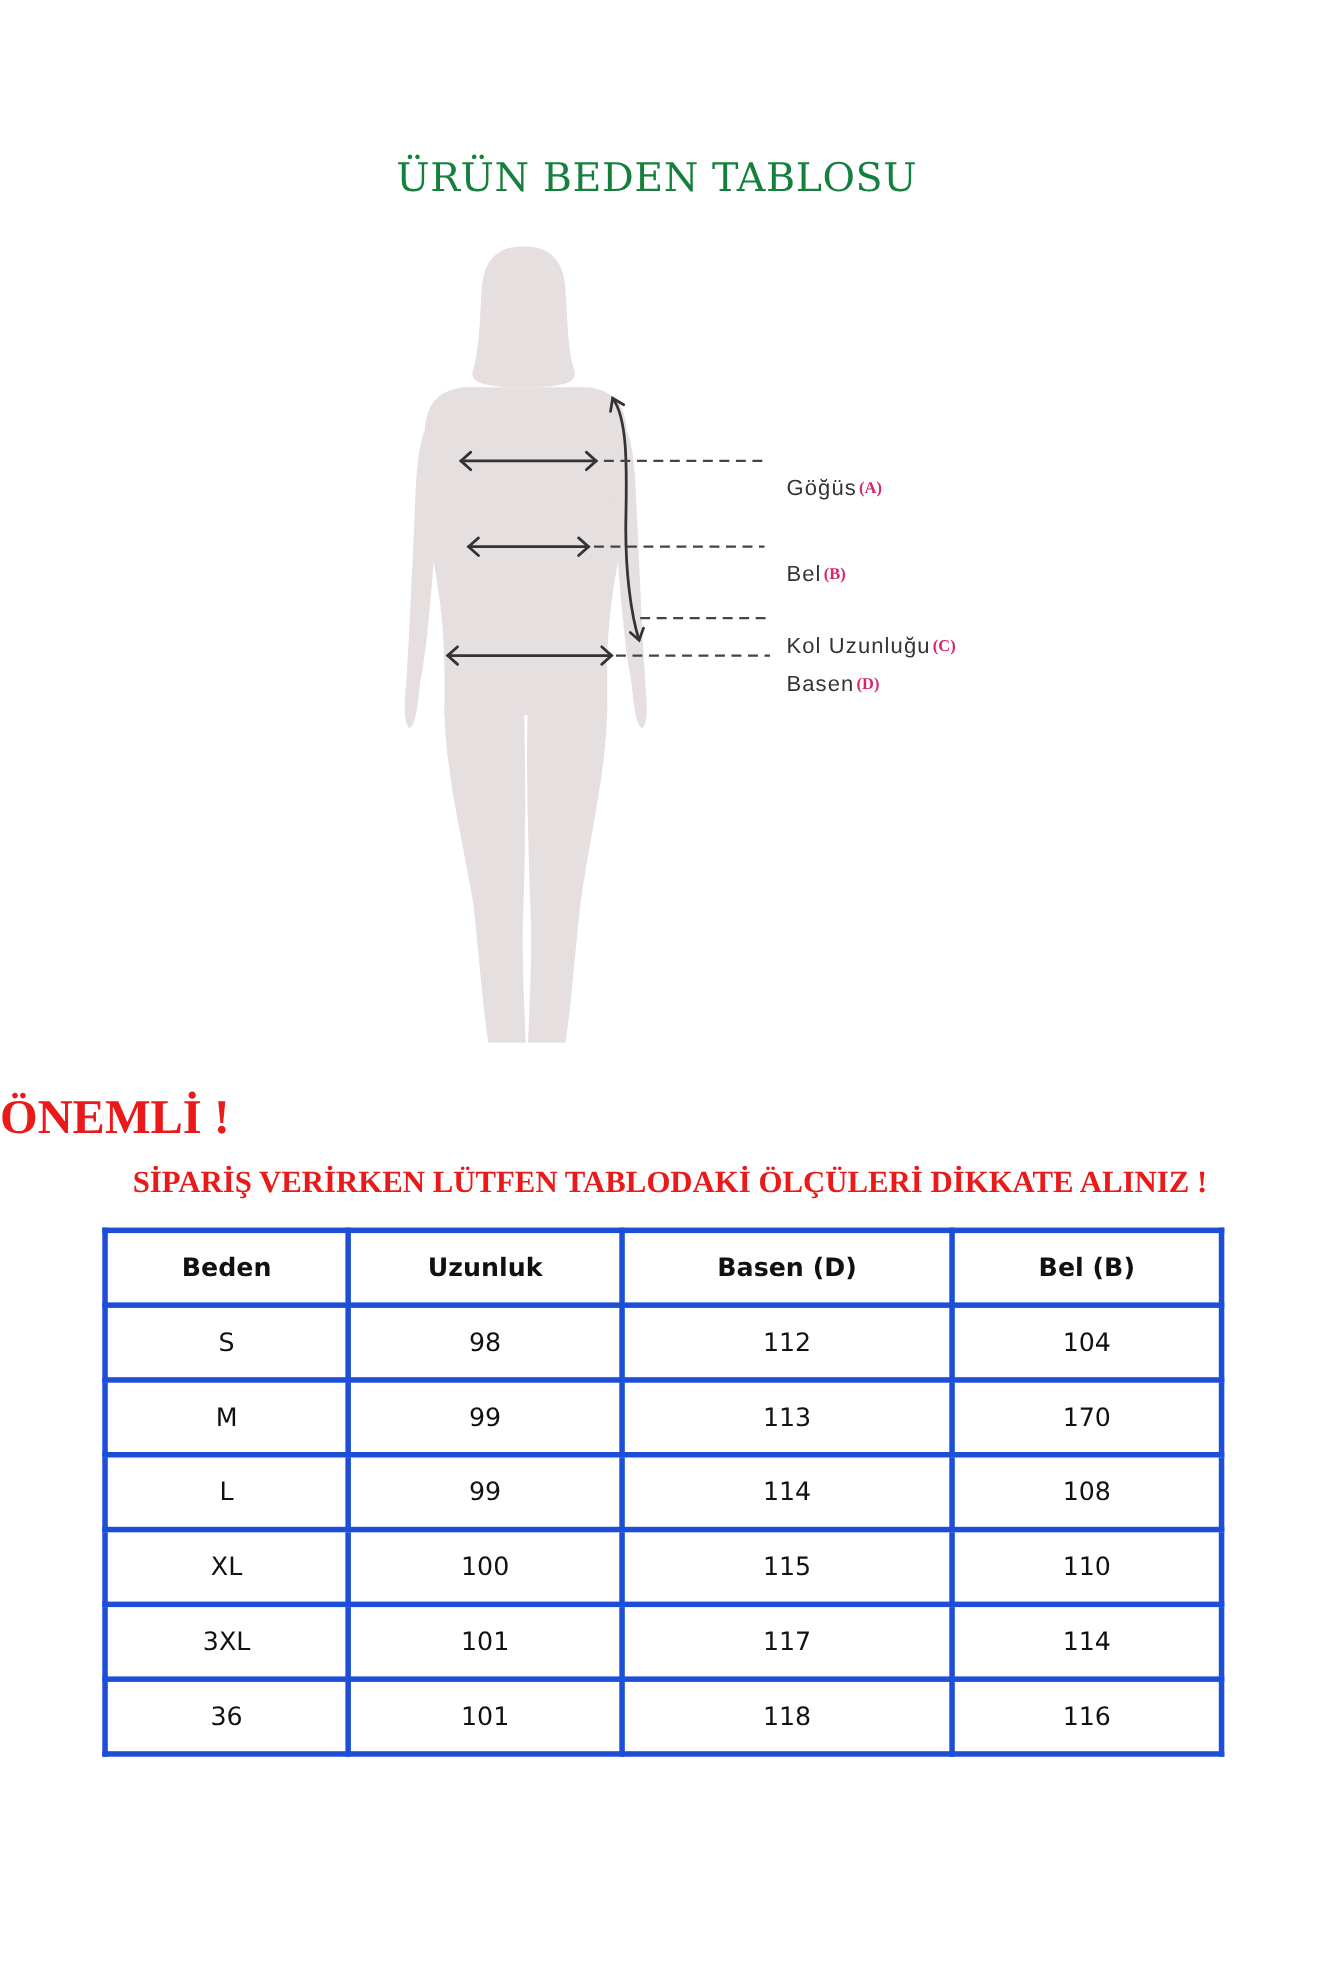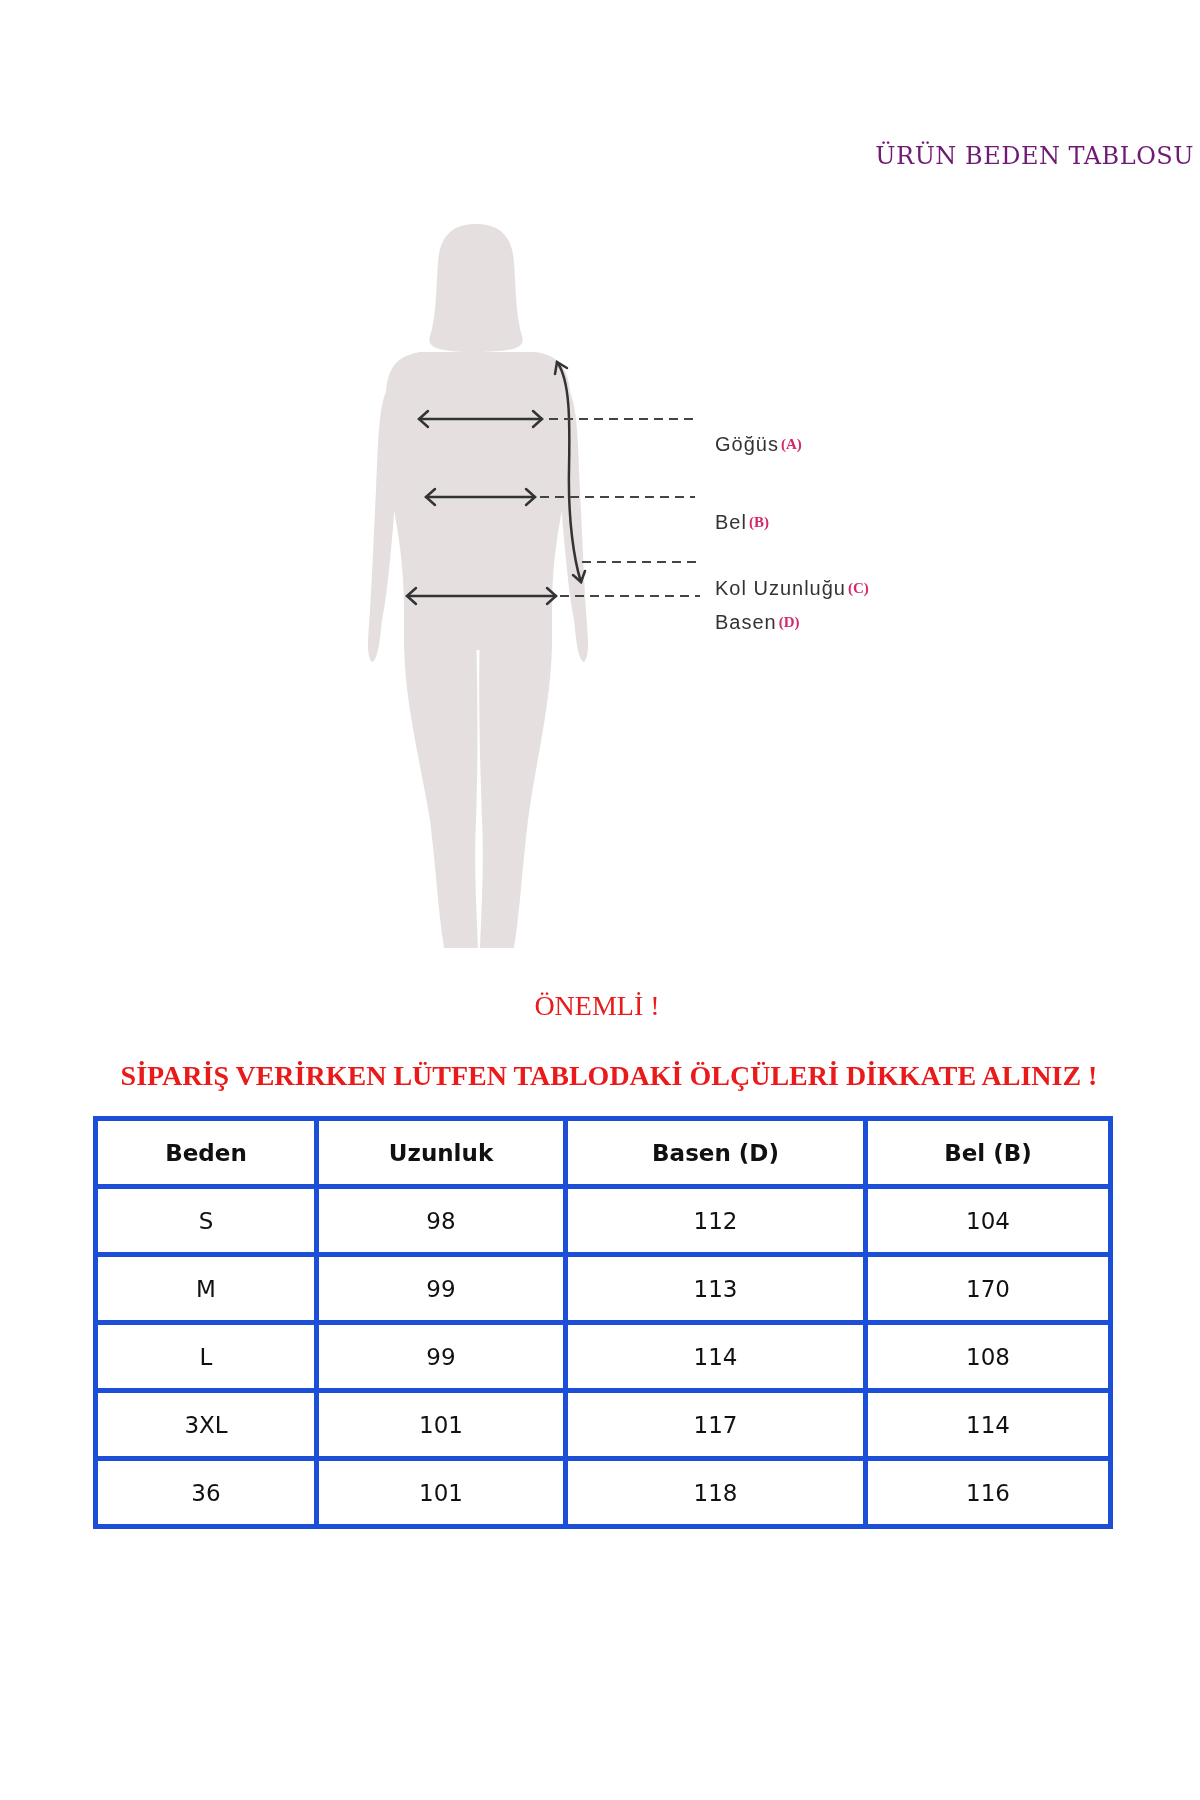--- a/index.html
+++ b/index.html
@@ -1,32 +1,32 @@
 <!DOCTYPE html>
 <html><head>
   <meta charset="utf-8">
   <style>
     html, body { margin: 0; padding: 0; background: #ffffff; }
     body { width: 1200px; height: 1800px; position: relative; overflow: hidden; font-family: "DejaVu Sans", sans-serif; }
     .title {
-      position: absolute; left: 0; top: 142px; width: 1194px; text-align: right;
-      font-family: "DejaVu Serif", serif; font-size: 24px; color: #701a75; letter-spacing: 0.5px;
+      position: absolute; left: 0; top: 142px; width: 1194px; text-align: center;
+      font-family: "DejaVu Serif", serif; font-size: 36px; color: #15803d; letter-spacing: 0.5px;
     }
     .figure { position: absolute; left: 0; top: 0; width: 1200px; height: 1000px; }
     .label {
       position: absolute; font-family: "Liberation Sans", sans-serif; font-size: 20px; color: #333;
       letter-spacing: 1px; white-space: nowrap; margin-top: 29px;
     }
     .label .tag {
       font-family: "Liberation Serif", serif; font-weight: bold; font-size: 15px; color: #d6266d;
       letter-spacing: 0; margin-left: 2px; vertical-align: 2px;
     }
     .important {
-      position: absolute; left: 0; top: 990px; width: 1194px; text-align: center;
-      font-family: "Liberation Serif", serif; font-weight: normal; font-size: 28px; color: #ea1a1a;
+      position: absolute; left: 0; top: 990px; width: 1194px; text-align: left;
+      font-family: "Liberation Serif", serif; font-weight: bold; font-size: 44px; color: #ea1a1a;
     }
     .subtitle {
       position: absolute; left: 0; top: 1060px; width: 1194px; text-align: center;
       font-family: "Liberation Serif", serif; font-weight: bold; font-size: 28px; color: #ea1a1a; padding-left: 12px;
     }
     table.size {
       position: absolute; left: 93px; top: 1116px; width: 1015px; border-collapse: collapse;
       font-family: "DejaVu Sans", sans-serif; table-layout: fixed;
     }
     table.size th, table.size td {
@@ -126,20 +126,26 @@
       <td>113</td>
       <td>170</td>
     </tr>
     <tr>
       <td>L</td>
       <td>99</td>
       <td>114</td>
       <td>108</td>
     </tr>
     <tr>
+      <td>XL</td>
+      <td>100</td>
+      <td>115</td>
+      <td>110</td>
+    </tr>
+    <tr>
       <td>3XL</td>
       <td>101</td>
       <td>117</td>
       <td>114</td>
     </tr>
     <tr>
       <td>36</td>
       <td>101</td>
       <td>118</td>
       <td>116</td>

